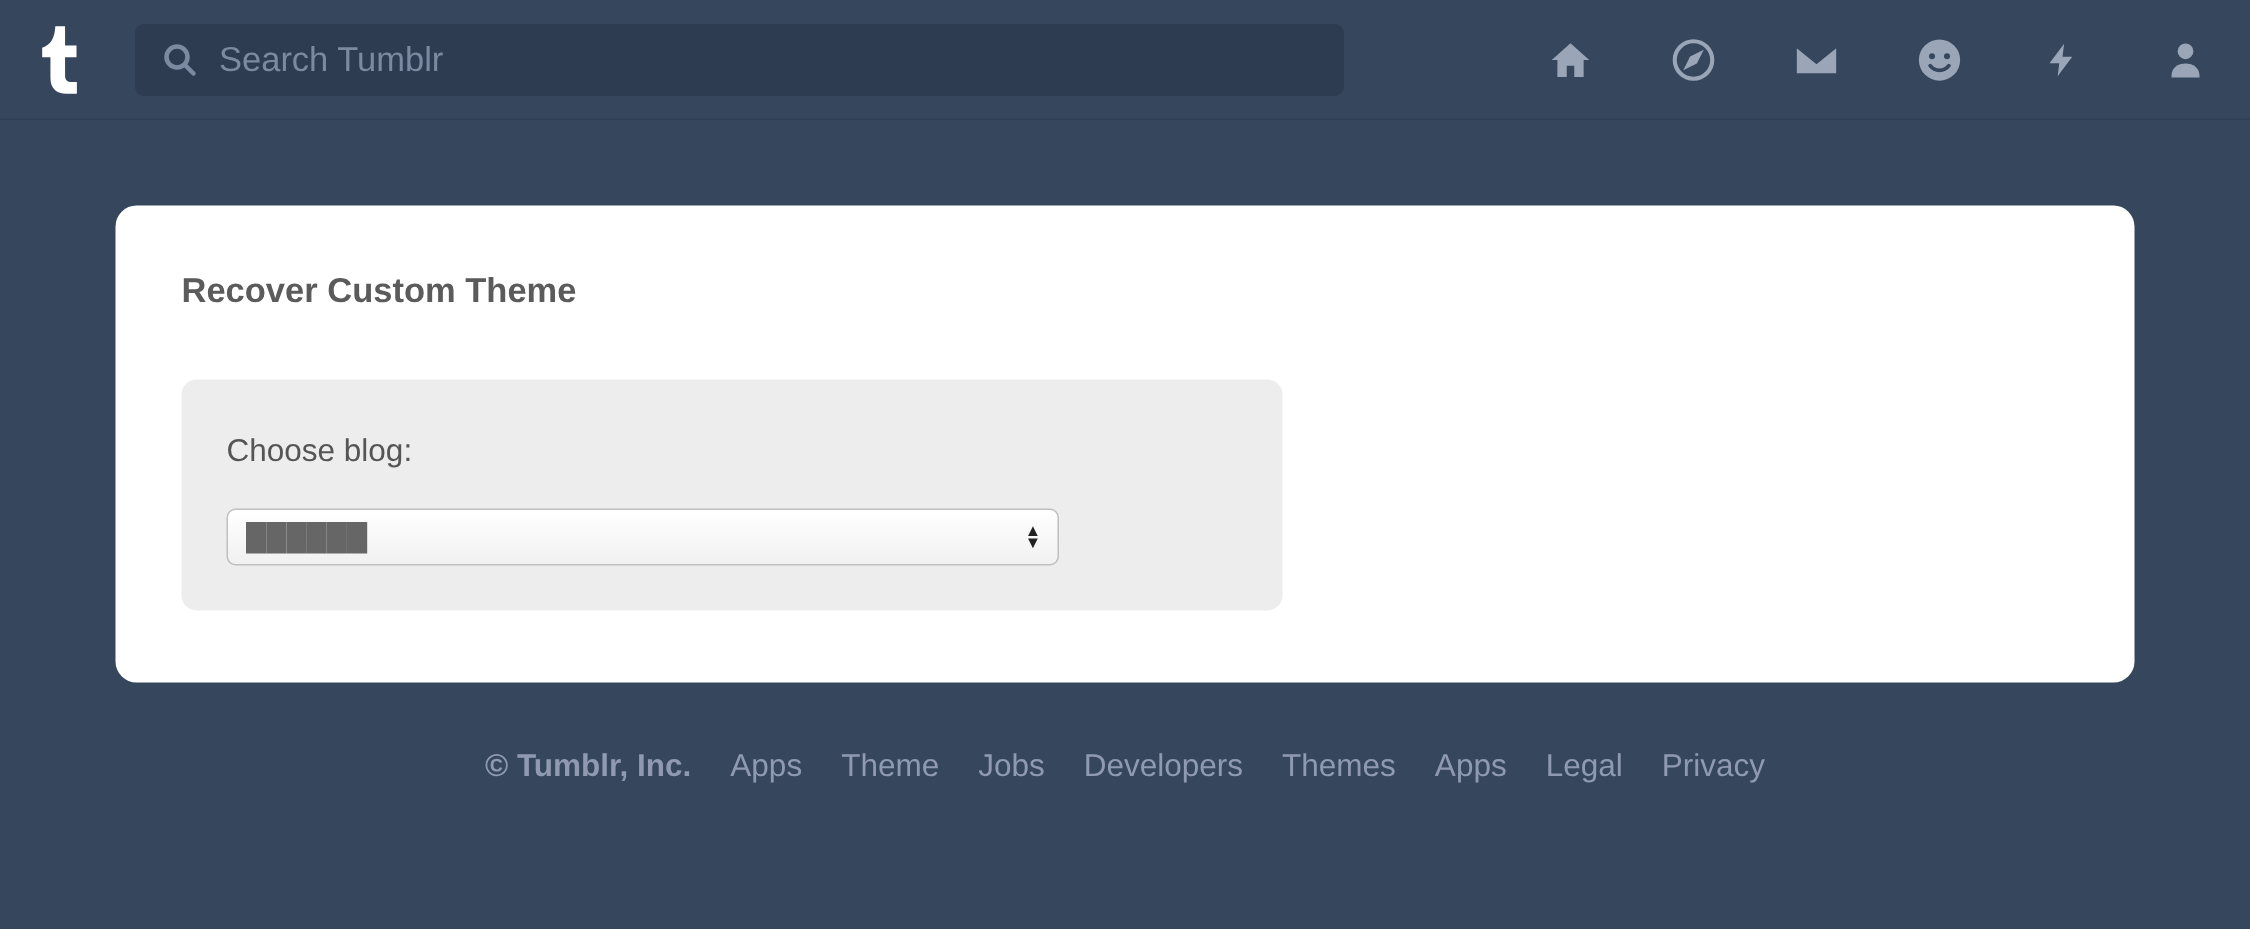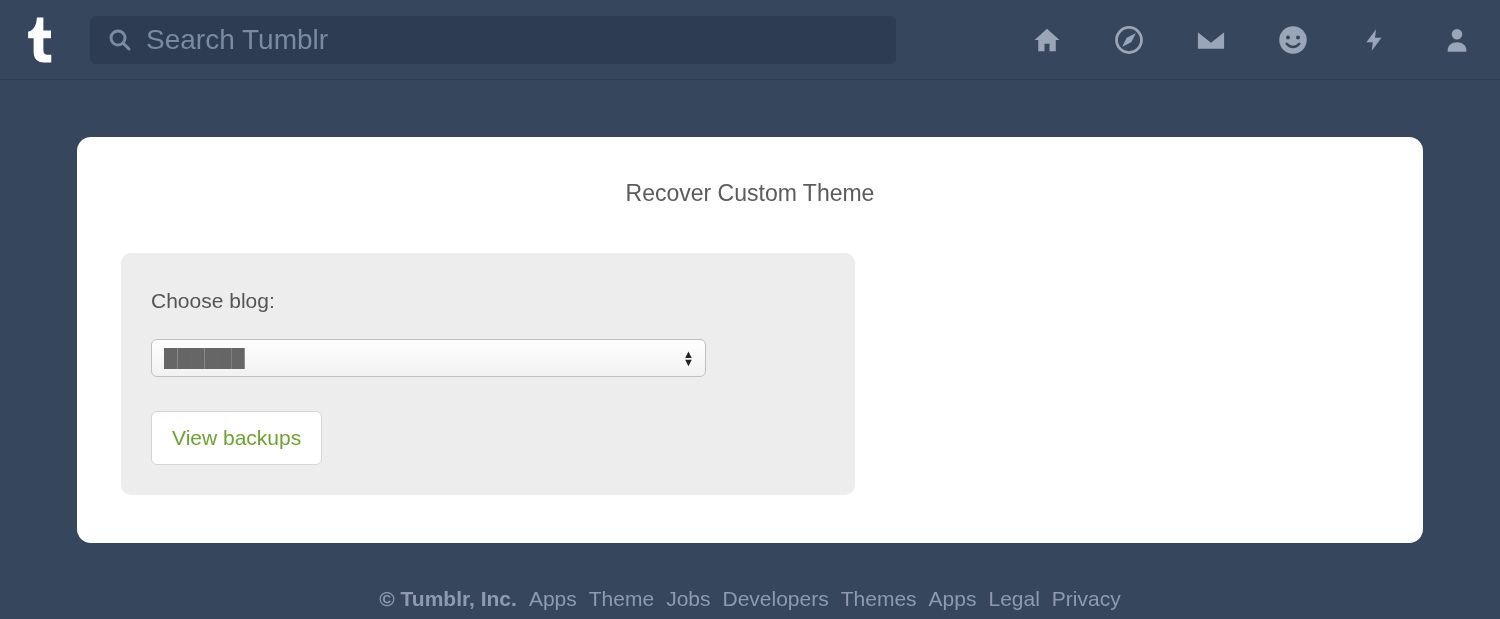--- a/index.html
+++ b/index.html
@@ -31,21 +31,21 @@
     background: #2e3c51;
     border-radius: 6px;
     height: 48px;
     padding: 0 18px;
   }
   .search-wrap .search-icon { display:flex; align-items:center; margin-right:14px; }
   .search-input {
     flex: 1;
     border: none;
     background: transparent;
-    font-size: 28px;
+    font-size: 23px;
     color: #a2adbd;
     outline: none;
   }
   .search-input::placeholder { color: #7a8aa0; }
   .nav-icons {
     margin-left: auto;
     display: flex;
     align-items: center;
     gap: 48px;
   }
@@ -62,23 +62,22 @@
     background: #fff;
     width: 1346px;
     margin: 57px auto 0 auto;
     border-radius: 14px;
     padding: 43px 44px 48px 44px;
     color: #333;
   }
   .card-title {
     font-size: 23px;
     color: #5b5b5b;
-    font-weight: 400;
+    font-weight: 700;
     margin-bottom: 46px;
-    text-align: center;
   }
   .panel {
     background: #ededed;
     border-radius: 10px;
     width: 734px;
     padding: 36px 30px 30px 30px;
   }
   .panel-label {
     font-size: 21px;
     color: #555;
@@ -122,21 +121,21 @@
     border-radius: 6px;
     background: #fff;
     color: #6aa52c;
     font-size: 21px;
     cursor: pointer;
   }
   .footer {
     display: flex;
     justify-content: center;
     align-items: flex-start;
-    gap: 12px;
+    gap: 26px;
     margin-top: 44px;
     font-size: 21px;
     color: #8f9ab0;
   }
   .footer .copyright { font-weight: 700; }
   .footer a { color: #8f9ab0; text-decoration: none; cursor: pointer; }
 </style>
 </head>
 <body>
 
@@ -205,21 +204,20 @@
     <div class="select-wrap">
       <select>
         <option class="blur-text">██████</option>
       </select>
       <span class="select-arrows">
         <span>▲</span>
           <span>▼</span>
       </span>
     </div>
 
-    <button class="view-btn">View backups</button>
   </div>
 </div>
 
 <div class="footer">
   <span class="copyright">© Tumblr, Inc.</span>
   <a>Apps</a>
   <a>Theme</a>
   <a>Jobs</a>
   <a>Developers</a>
   <a>Themes</a>

